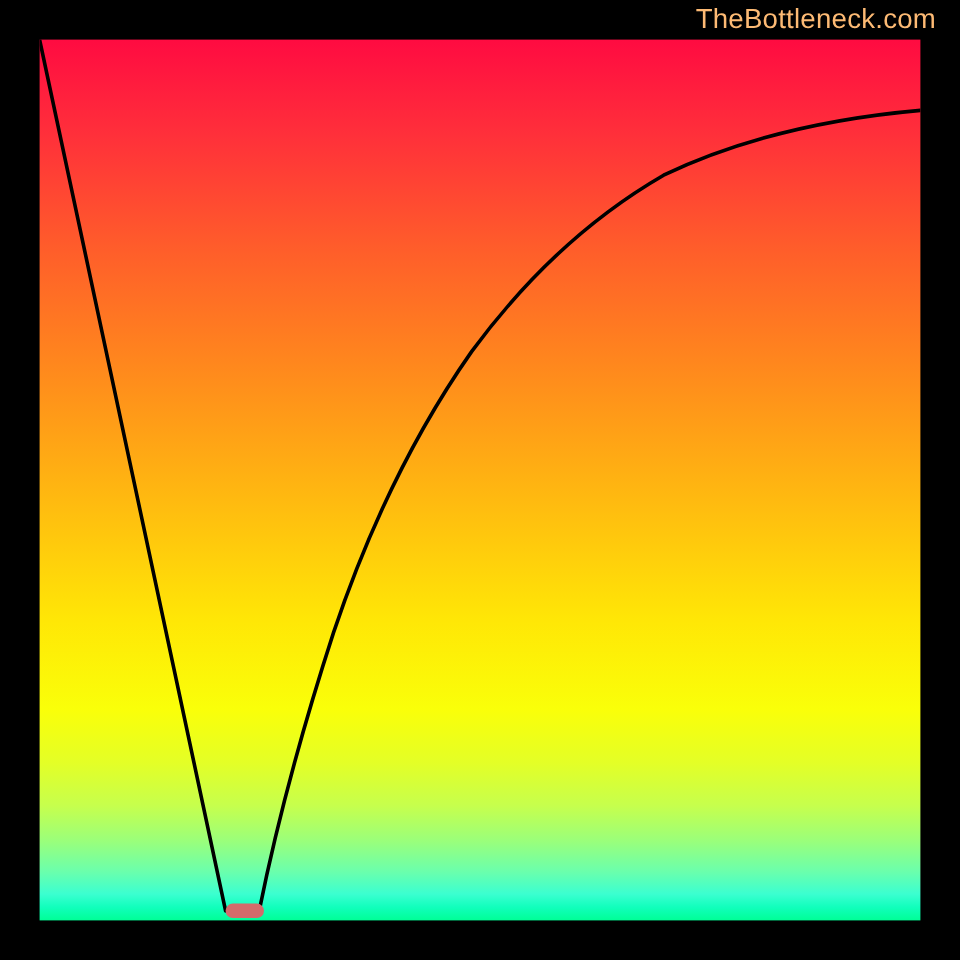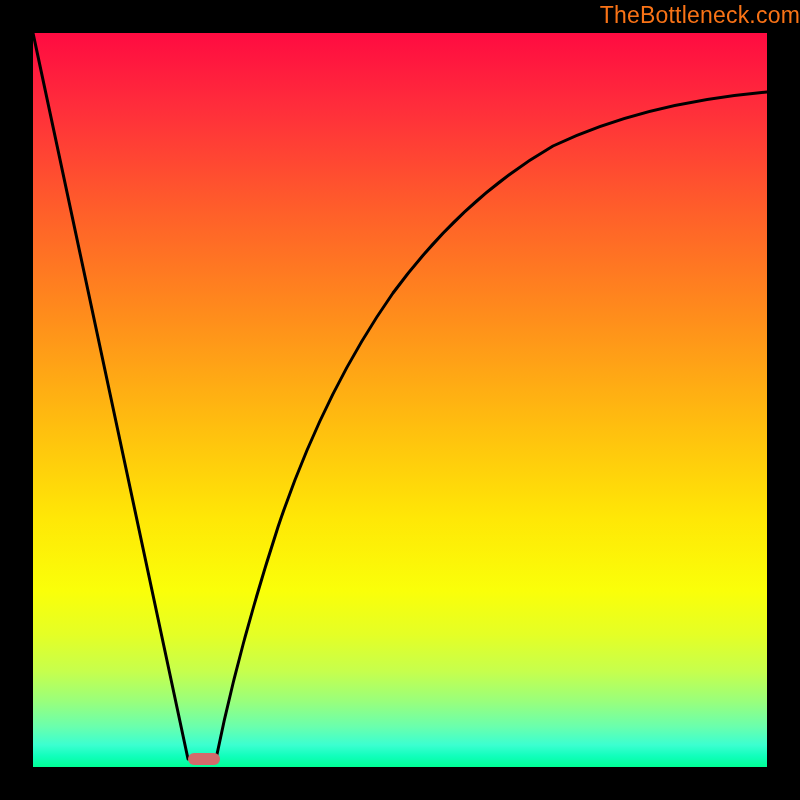--- a/index.html
+++ b/index.html
@@ -43,24 +43,24 @@
   svg.curve {
     position: absolute;
     left: 0;
     top: 0;
     width: 734px;
     height: 734px;
   }
   .watermark {
     position: absolute;
     top: 2px;
-    right: 0;
+    right: 20px;
     font-family: Arial, Helvetica, sans-serif;
     font-size: 23px;
-    color: #f97316;
+    color: #fdba74;
     letter-spacing: 0.2px;
   }
   .marker {
     position: absolute;
     width: 32px;
     height: 12px;
     background: #d36b6b;
     border-radius: 6px;
   }
 </style>

